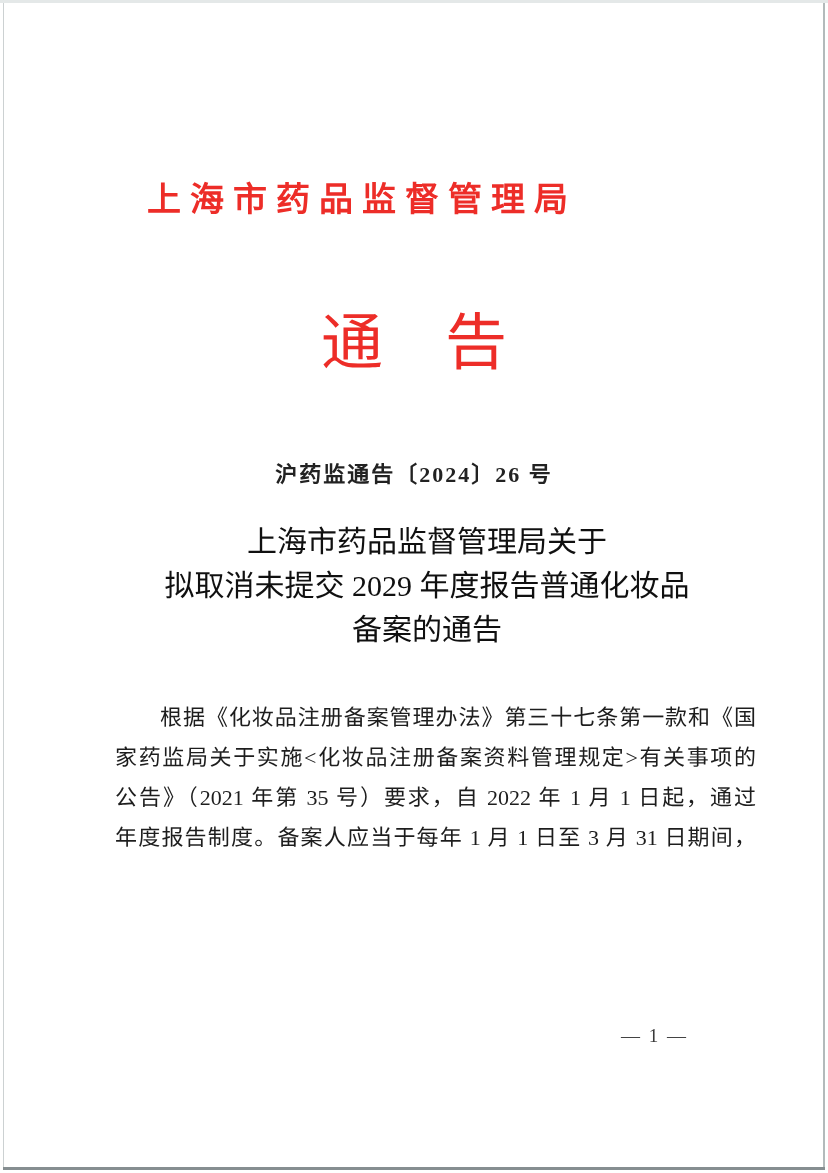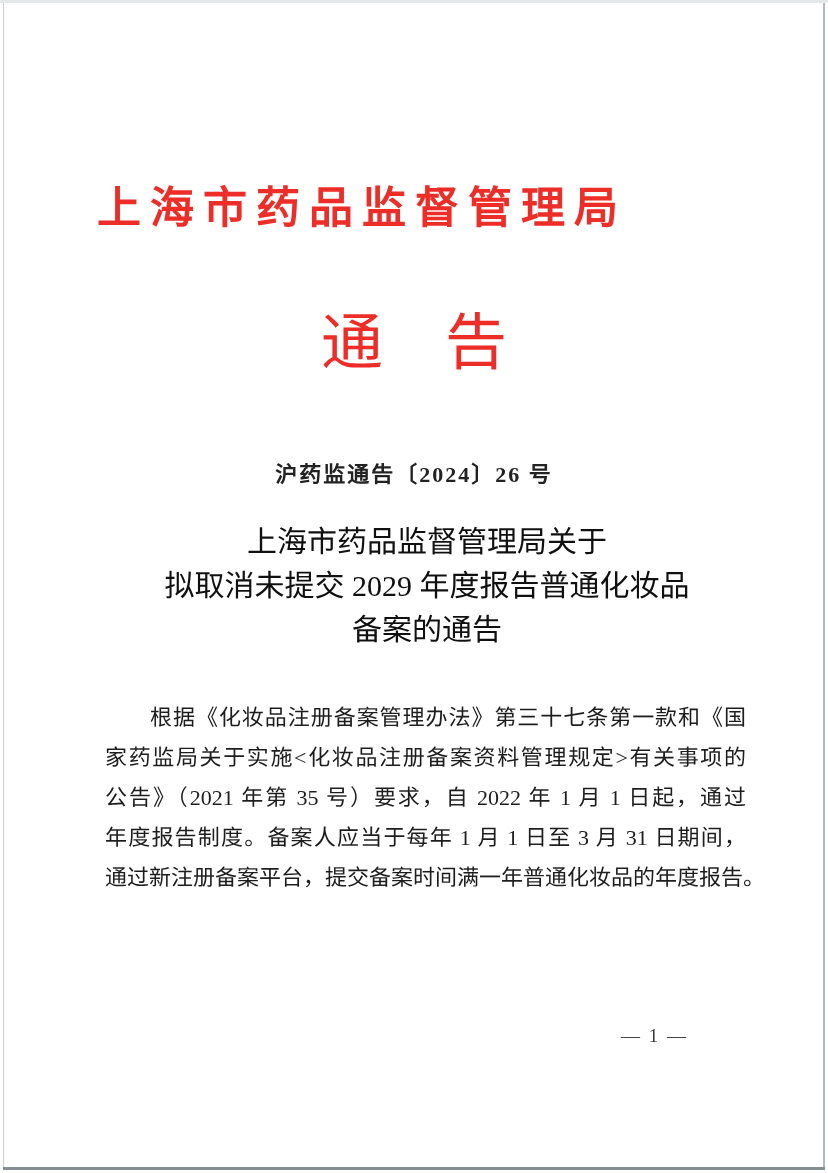--- a/index.html
+++ b/index.html
@@ -21,21 +21,21 @@
   .edge-top    { left: 0; top: 0; width: 828px; height: 3px; background: #e4e8e8; }
   .edge-left   { left: 3px; top: 3px; width: 1px; height: 1167px; background: #ccd1d2; }
   .edge-right  { left: 823px; top: 3px; width: 2px; height: 1167px; background: #b3babb; }
   .edge-bottom { left: 3px; top: 1167px; width: 822px; height: 3px; background: #868e91; }
 
   .org-heading {
     position: absolute;
     left: 0; top: 172px;
     width: 724px;
     text-align: center;
-    font-size: 44px;
+    font-size: 34px;
     font-weight: bold;
     letter-spacing: 9px;
     color: var(--accent, #ed2d28);
     white-space: nowrap;
   }
   .notice-heading {
     position: absolute;
     left: 0; top: 292px;
     width: 828px;
     text-align: center;
@@ -61,21 +61,21 @@
     width: 828px;
     text-align: center;
     font-size: 30px;
     font-weight: normal;
     line-height: 44px;
     color: #101010;
     padding-left: 13px;
   }
   .body-text {
     position: absolute;
-    left: 105px; top: 698px;
+    left: 115px; top: 698px;
     width: 641px;
     font-size: 22px;
     color: #1d1d1d;
   }
   .body-line {
     height: 40px;
     line-height: 40px;
     text-align: justify;
     text-align-last: justify;
     white-space: nowrap;
@@ -113,18 +113,17 @@
     <div class="title-line">上海市药品监督管理局关于</div>
     <div class="title-line">拟取消未提交 2029 年度报告普通化妆品</div>
     <div class="title-line">备案的通告</div>
   </div>
 
   <div class="body-text">
     <div class="body-line indent">根据《化妆品注册备案管理办法》第三十七条第一款和《国</div>
     <div class="body-line">家药监局关于实施&lt;化妆品注册备案资料管理规定&gt;有关事项的</div>
     <div class="body-line">公告》（2021 年第 35 号）要求，自 2022 年 1 月 1 日起，通过</div>
     <div class="body-line">年度报告制度。备案人应当于每年 1 月 1 日至 3 月 31 日期间，</div>
-    <div class="body-line">通过新注册备案平台，提交备案时间满一年普通化妆品的年度报告。</div>
   </div>
 
   <div class="page-number">— 1 —</div>
 
 </div>
 
 </body></html>

